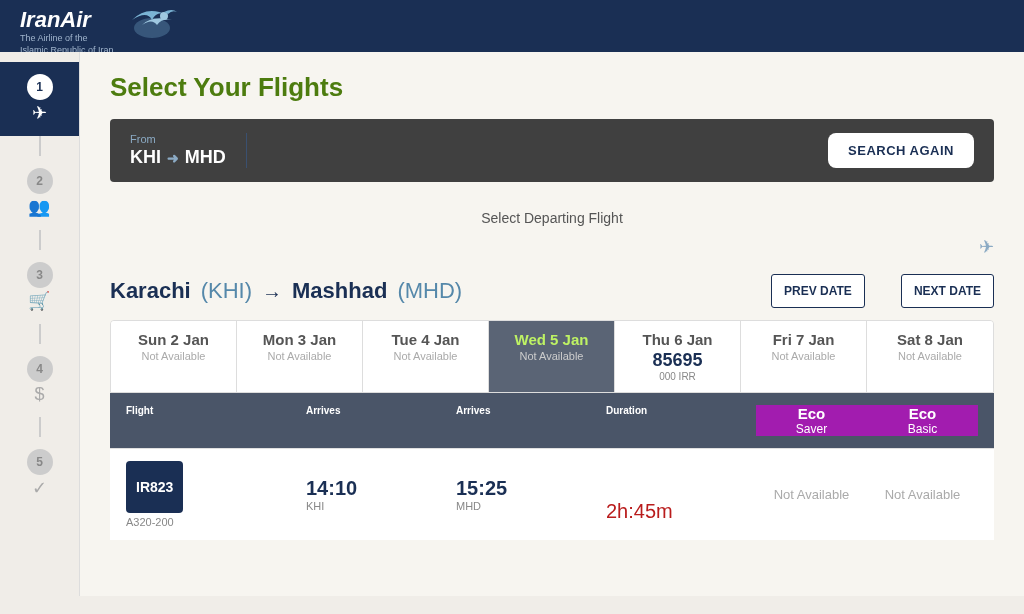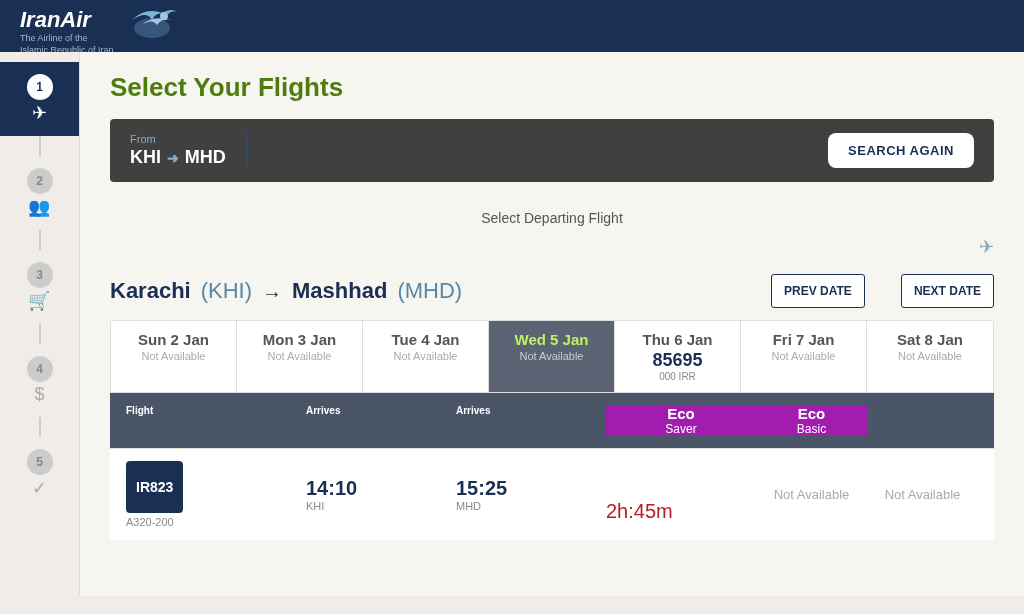--- a/index.html
+++ b/index.html
@@ -451,20 +451,21 @@
         <div class="date-cell">
           <div class="date-name">Sat 8 Jan</div>
           <div class="date-unavailable">Not Available</div>
         </div>
       </div>
 
       <div class="flight-table-header">
         <div class="flight-col-header">Flight</div>
         <div class="flight-col-header">Arrives</div>
         <div class="flight-col-header">Arrives</div>
+        <div class="flight-col-header">Duration</div>
         <div class="eco-col-header eco-header-blue">
           <span>Eco</span>
           <span class="eco-sub">Saver</span>
         </div>
         <div class="eco-col-header eco-header-blue">
           <span>Eco</span>
           <span class="eco-sub">Basic</span>
         </div>
       </div>
 

